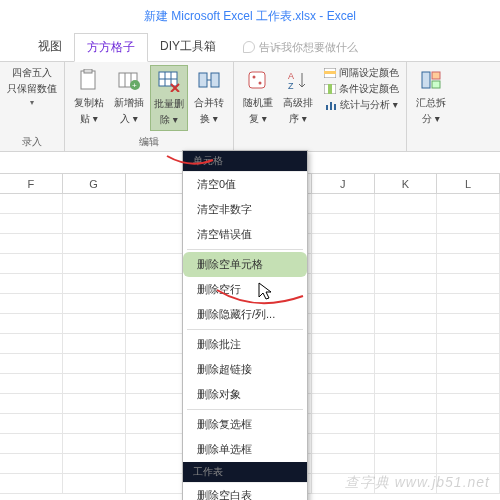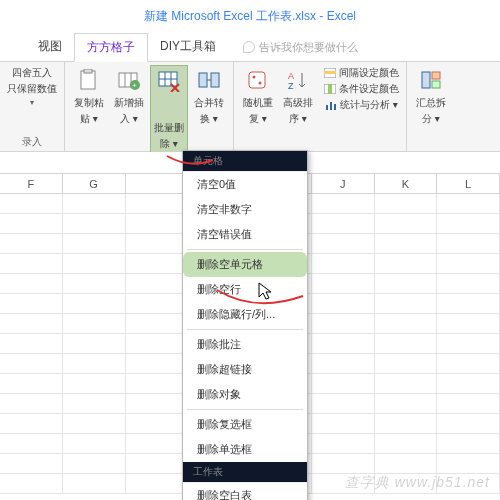--- a/index.html
+++ b/index.html
@@ -8,21 +8,21 @@
 .tabs { display: flex; border-bottom: 1px solid #d4d4d4; background: #fff; font-size: 12px; padding-left: 26px; }
 .tab { padding: 5px 12px; color: #444; cursor: pointer; }
 .tab.active { border: 1px solid #d4d4d4; border-bottom: 1px solid #fff; margin-bottom: -1px; color: #6d28d9; background: #fff; }
 .tellme { display: flex; align-items: center; color: #aaa; font-size: 11px; padding-left: 15px; }
 .bulb { width: 12px; height: 12px; border: 1px solid #ccc; border-radius: 50% 50% 50% 0; margin-right: 4px; }
 .ribbon { display: flex; background: #f5f5f5; border-bottom: 1px solid #d4d4d4; height: 90px; font-size: 10px; }
 .group { border-right: 1px solid #d4d4d4; padding: 3px 5px 2px; display: flex; flex-direction: column; justify-content: space-between; }
 .group-label { text-align: center; color: #666; font-size: 10px; margin-top: 2px; font-family: Liberation Serif, serif; }
 .btns { display: flex; gap: 2px; }
 .bigbtn { display: flex; flex-direction: column; align-items: center; padding: 2px 3px; cursor: pointer; min-width: 38px; }
-.bigbtn.active { background: #c5d8b8; border: 1px solid #9bbb84; gap: 24px; }
+.bigbtn.active { background: #c5d8b8; border: 1px solid #9bbb84; }
 .icon-box { width: 28px; height: 26px; display: flex; align-items: center; justify-content: center; margin-bottom: 2px; }
 .btn-label { font-size: 10px; color: #444; text-align: center; line-height: 16px; white-space: pre; }
 .stack { display: flex; flex-direction: column; font-size: 10px; color: #444; gap: 0; align-items: center; }
 .stack-item { display: flex; align-items: center; gap: 3px; padding: 1px 2px; cursor: pointer; white-space: nowrap; }
 .mini-icon { width: 12px; height: 10px; }
 .arrow-down { font-size: 8px; color: #666; }
 .grid-area { position: relative; background: #fff; }
 .col-headers { display: flex; height: 20px; border-bottom: 1px solid #d4d4d4; }
 .col-h { width: 64px; border-right: 1px solid #d4d4d4; text-align: center; font-size: 11px; color: #555; line-height: 20px; }
 .rows .row { display: flex; height: 20px; border-bottom: 1px solid #e5e5e5; }

